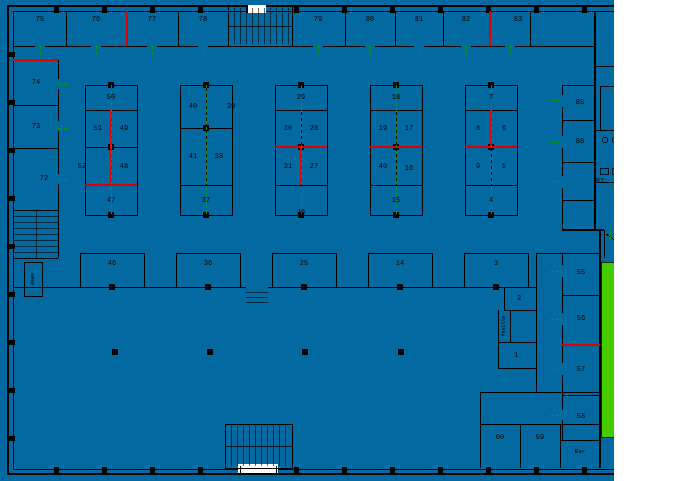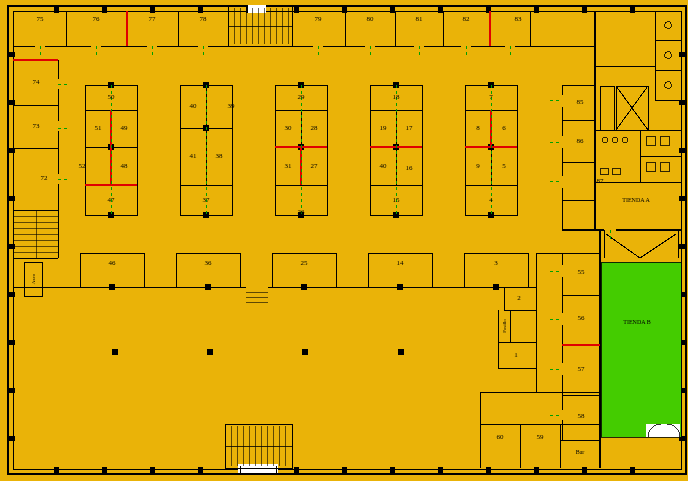--- a/index.html
+++ b/index.html
@@ -1,17 +1,17 @@
 <!DOCTYPE html>
 <html><head>
 <meta charset="utf-8">
 <style>
   html,body{margin:0;padding:0;background:#fff;}
-  .stage{position:relative;width:688px;height:481px;background:#eab308;overflow:hidden;
-         font-family:Liberation Serif, serif;}
+  .stage{position:relative;width:614px;height:481px;background:#0369a1;overflow:hidden;
+         font-family:Liberation Mono, monospace;}
   .stage svg{position:absolute;left:0;top:0;shape-rendering:crispEdges;}
   .labels{position:absolute;left:0;top:0;width:693px;height:481px;pointer-events:none;}
   .lbl{position:absolute;transform:translate(-50%,-50%);font-size:7px;color:#000;
        white-space:nowrap;line-height:1;}
 </style>
 </head>
 <body>
 
 <div class="stage">
   <svg width="693" height="481" viewBox="0 0 693 481">

